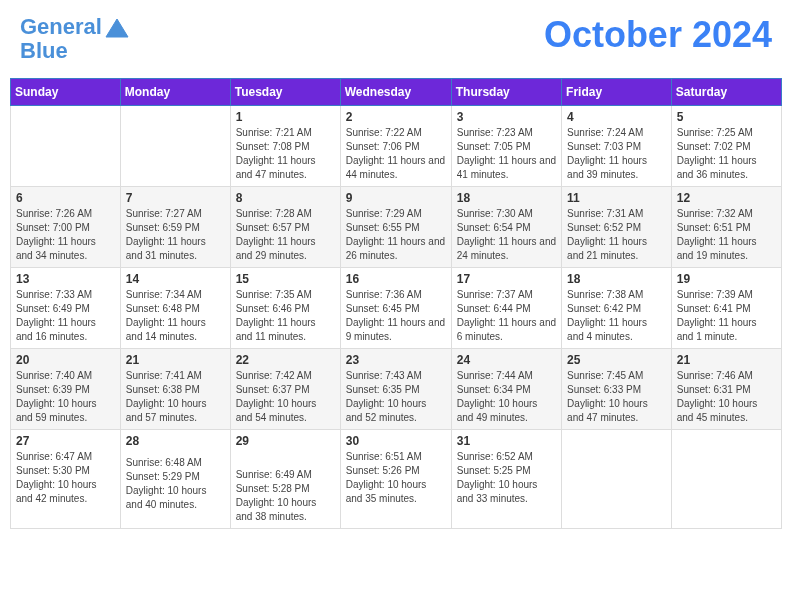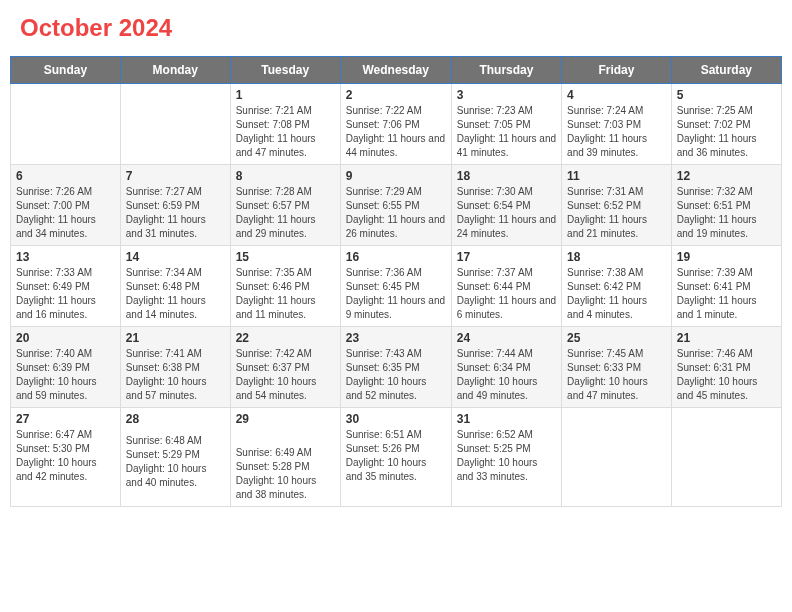--- a/index.html
+++ b/index.html
@@ -27,39 +27,39 @@
       color: #333;
       line-height: 1.1;
     }
     .logo-text span {
       color: #4a90d9;
     }
     .title-section {
       text-align: right;
     }
     .month-title {
-      font-size: 24px;
+      font-size: 36px;
       font-weight: bold;
-      color: #ef4444;
+      color: #3b82f6;
       line-height: 1.1;
     }
     .location-title {
       font-size: 16px;
       color: #555;
     }
     .calendar {
       width: 100%;
       border-collapse: collapse;
       font-size: 11px;
     }
     .calendar th {
-      background-color: #737373;
+      background-color: #6d28d9;
       color: white;
       padding: 6px 4px;
-      text-align: center;
+      text-align: left;
       font-weight: bold;
       font-size: 12px;
       border: 1px solid #3a7bc8;
     }
     .calendar td {
       vertical-align: top;
       padding: 4px 5px;
       border: 1px solid #ddd;
       width: 113px;
       min-height: 80px;
@@ -84,20 +84,31 @@
       line-height: 1.4;
     }
     .empty-cell {
       background: #fff;
     }
   </style>
 </head>
 <body>
 
 <div class="header">
+  <div class="logo">
+    <div>
+      <div style="display:flex; align-items:center;">
+        <span class="logo-text"><span>General</span></span>
+        <svg width="26" height="22" viewBox="0 0 26 22" style="margin-left:2px; margin-top:2px;">
+          <polygon points="2,20 13,2 24,20" fill="#4a90d9" stroke="#4a90d9" stroke-width="1"></polygon>
+        </svg>
+      </div>
+      <div class="logo-text" style="color:#4a90d9; font-size:22px;"><span>Blue</span></div>
+    </div>
+  </div>
   <div class="title-section">
     <div class="month-title">October 2024</div>
   </div>
 </div>
 
 <table class="calendar">
   <thead>
     <tr>
       <th>Sunday</th>
       <th>Monday</th>

